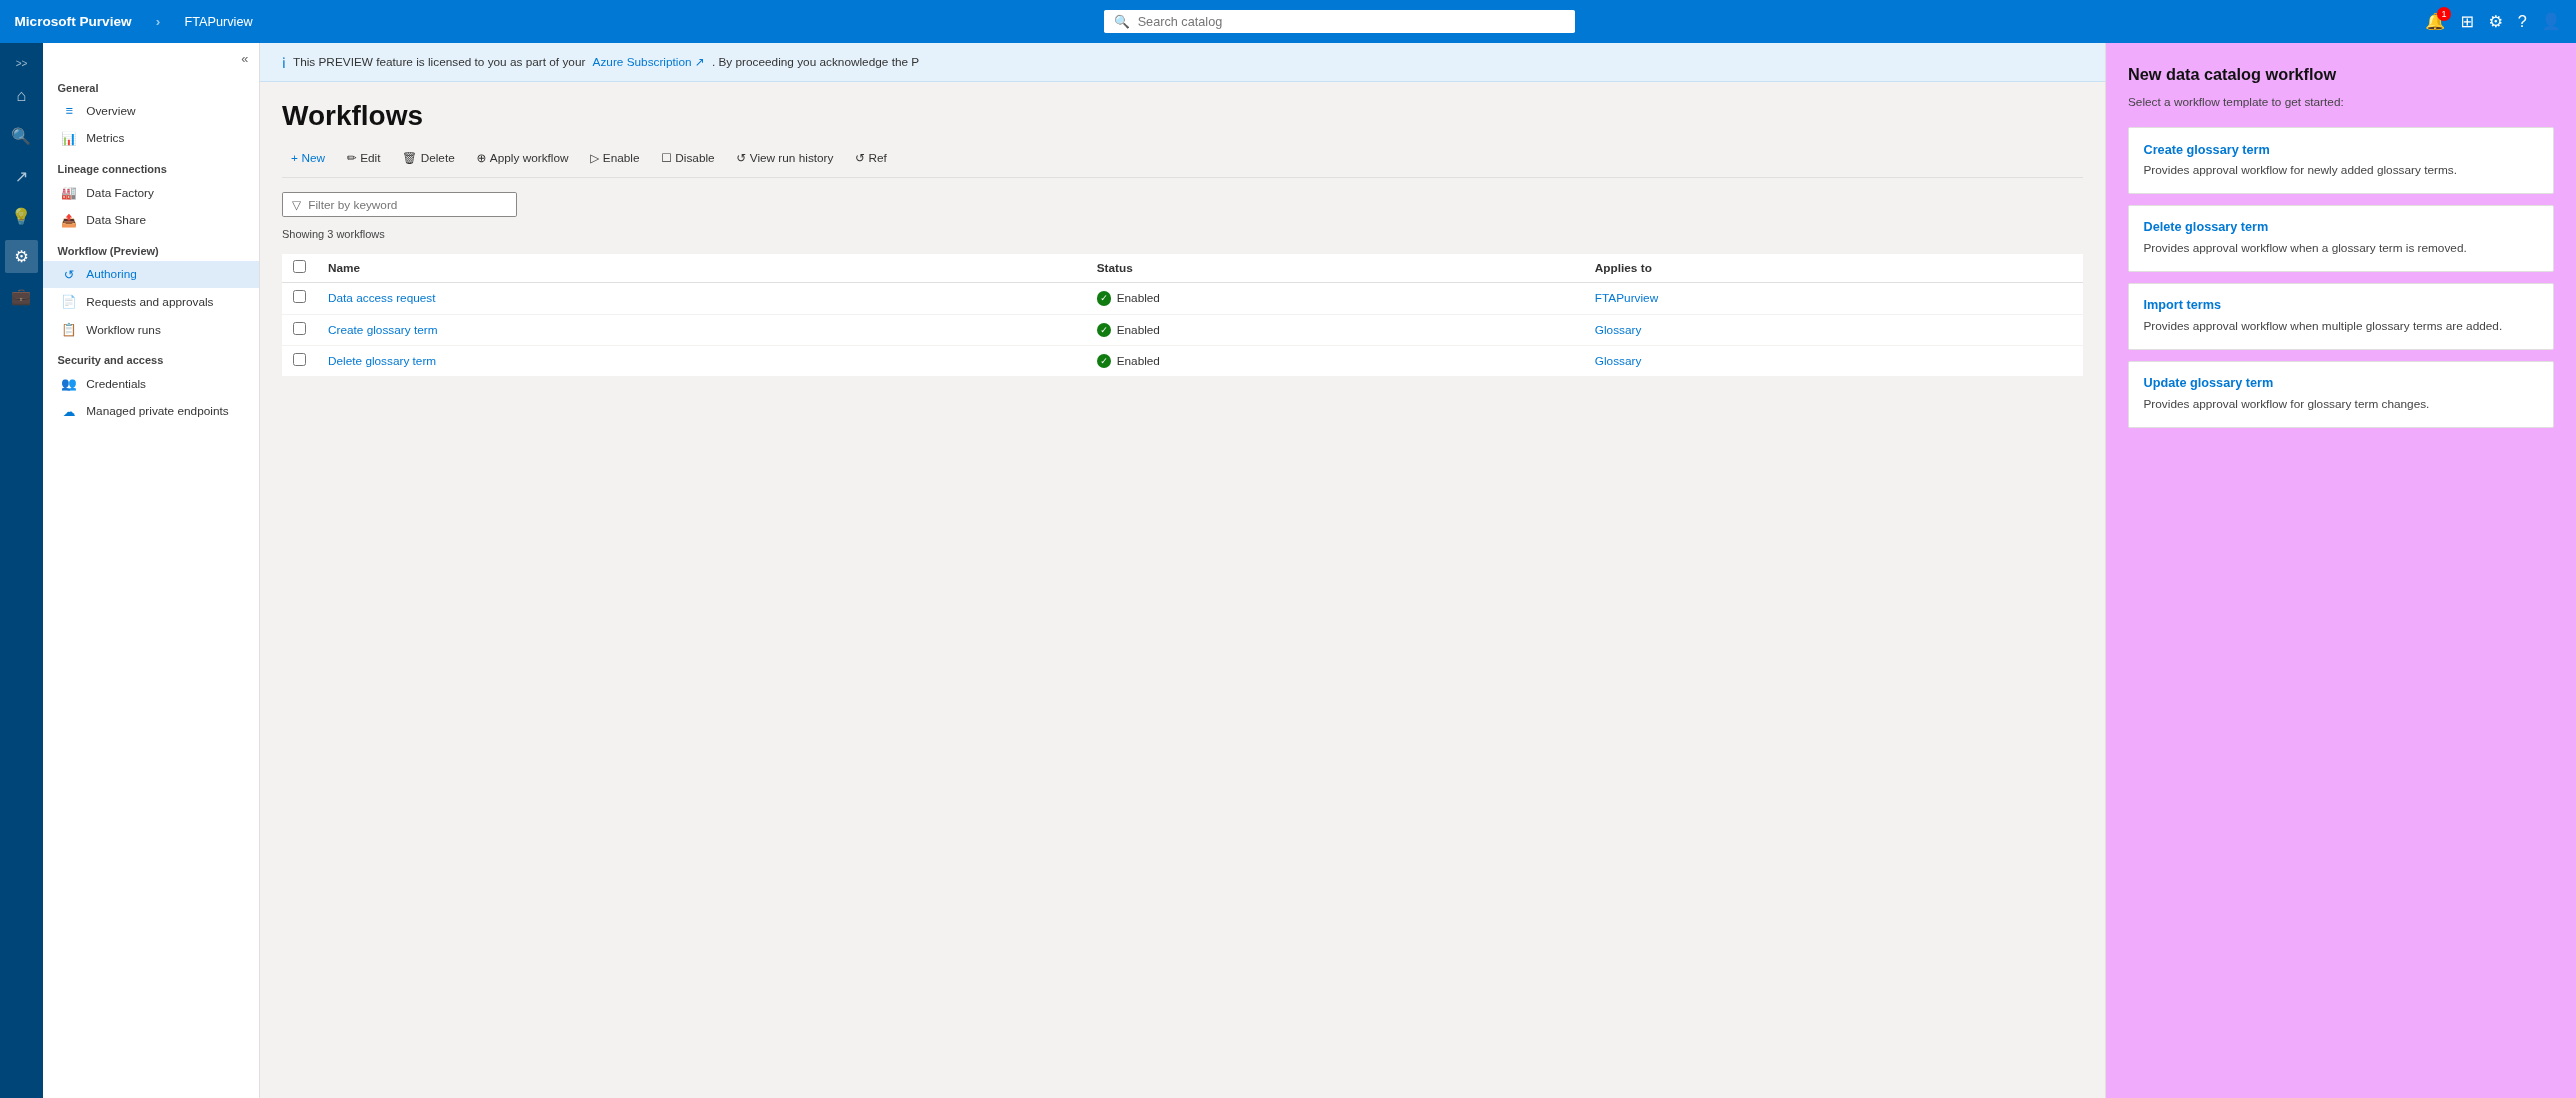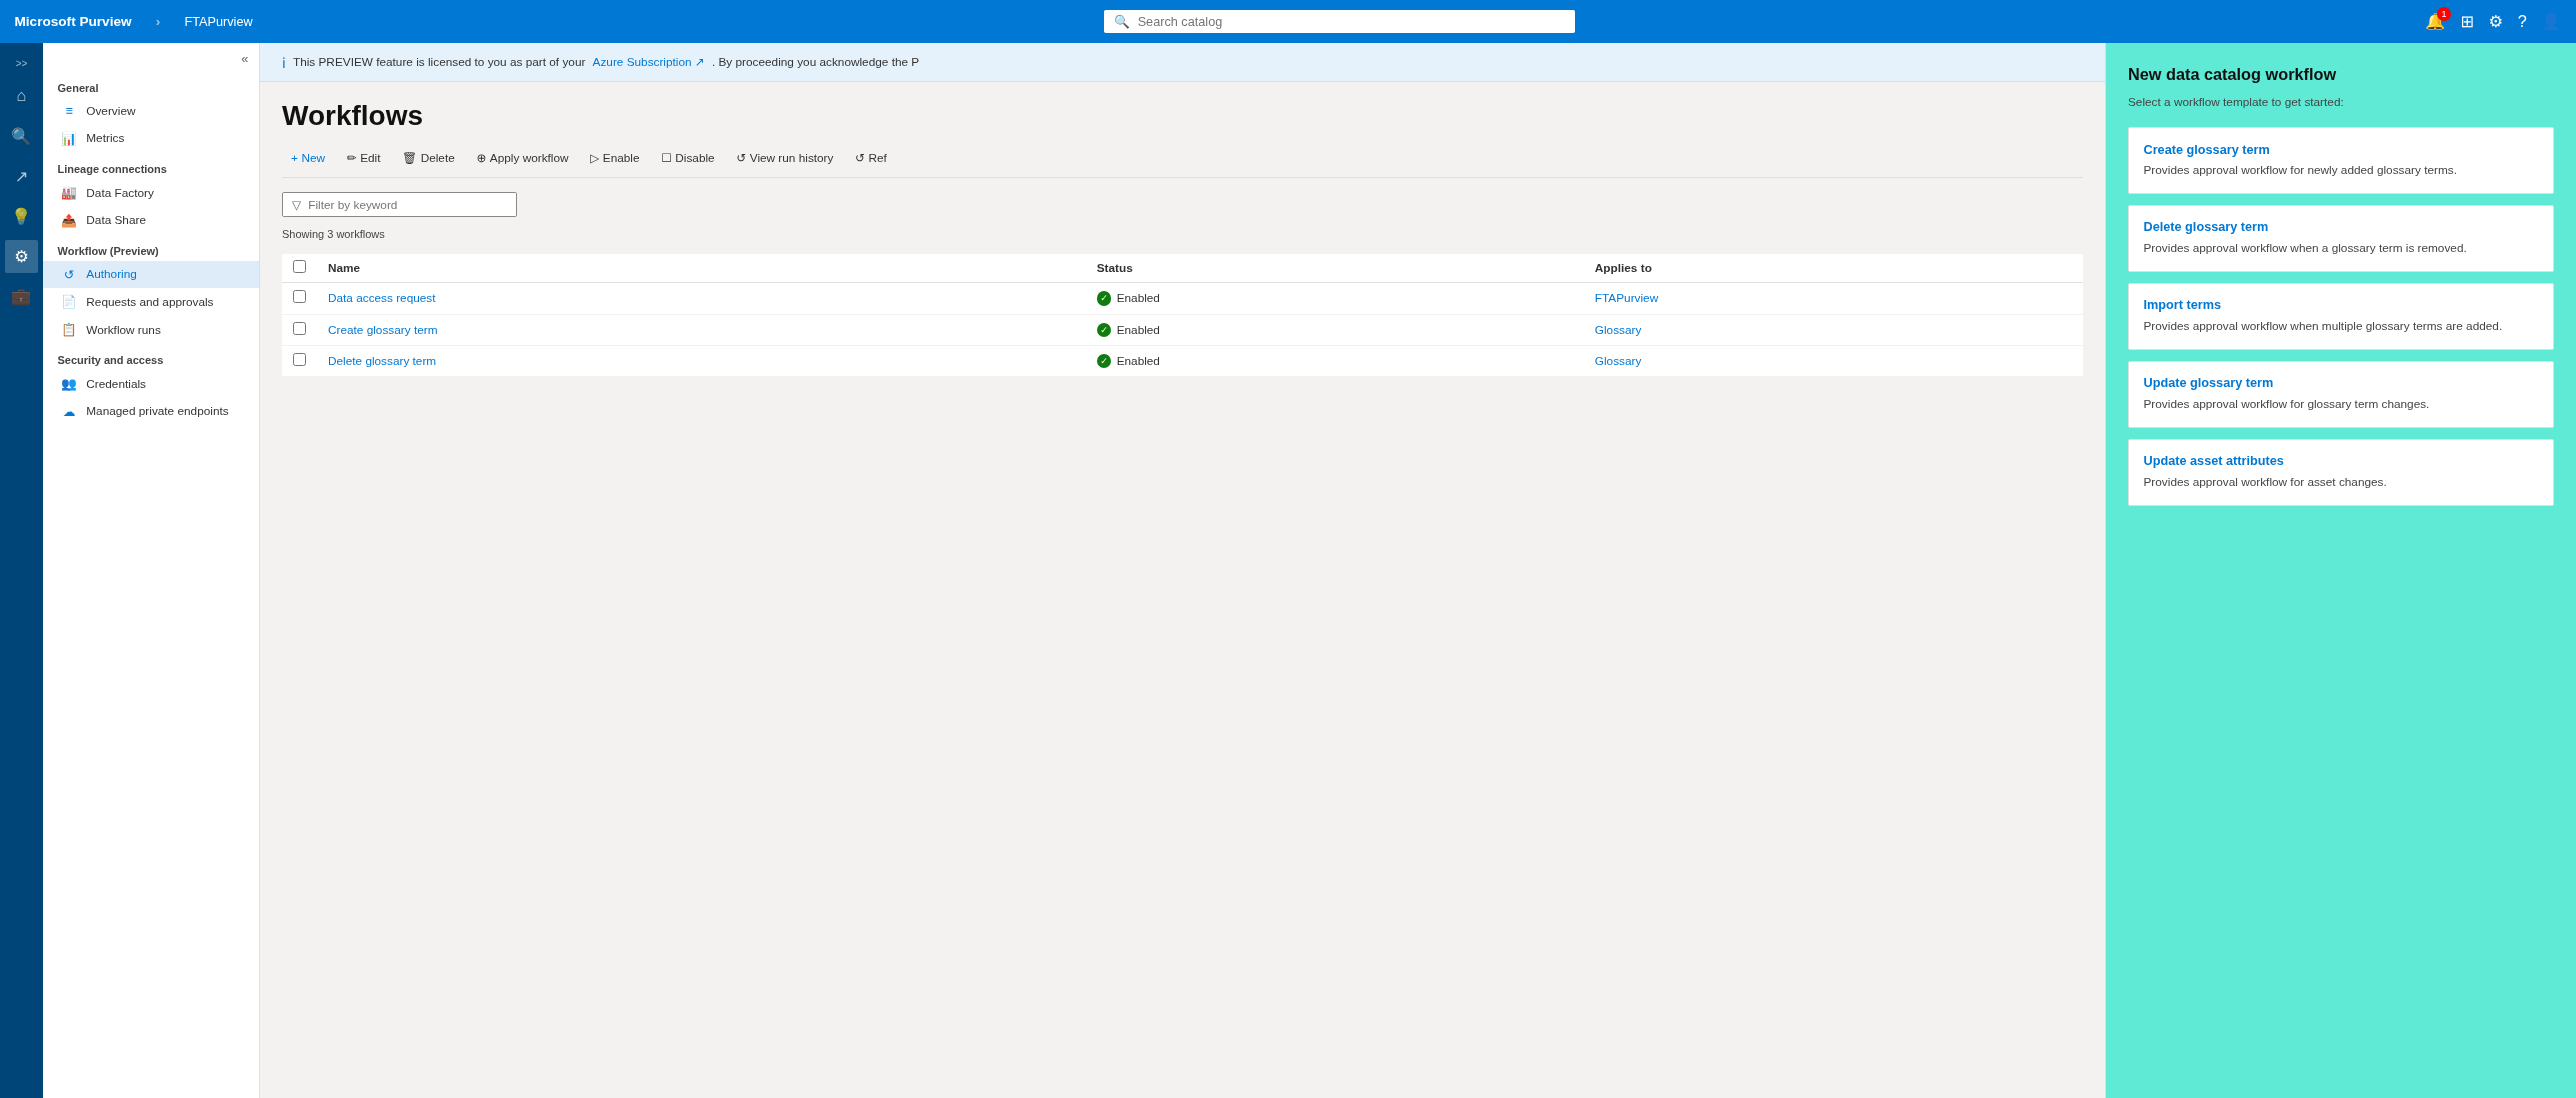--- a/index.html
+++ b/index.html
@@ -276,21 +276,21 @@
       align-items: center;
       justify-content: center;
       color: white;
       font-size: 9px;
     }
     .link-cell { color: #0078d4; cursor: pointer; text-decoration: none; }
 
     
     .right-panel {
       width: 471px;
-      background: #5eead4;
+      background: #f0abfc;
       border-left: 0.9px solid #e1dfdd;
       padding: 22px;
       overflow-y: auto;
       flex-shrink: 0;
     }
     .right-panel-title {
       font-size: 16.3px;
       font-weight: 600;
       color: #111;
       margin-bottom: 11px;
@@ -551,20 +551,16 @@
     <div class="template-card-desc">Provides approval workflow when a glossary term is removed.</div>
   </div>
         <div class="template-card">
     <div class="template-card-title">Import terms</div>
     <div class="template-card-desc">Provides approval workflow when multiple glossary terms are added.</div>
   </div>
         <div class="template-card">
     <div class="template-card-title">Update glossary term</div>
     <div class="template-card-desc">Provides approval workflow for glossary term changes.</div>
   </div>
-        <div class="template-card">
-    <div class="template-card-title">Update asset attributes</div>
-    <div class="template-card-desc">Provides approval workflow for asset changes.</div>
-  </div>
       </div>
   </div>
 </div>
 
 
 </body></html>

